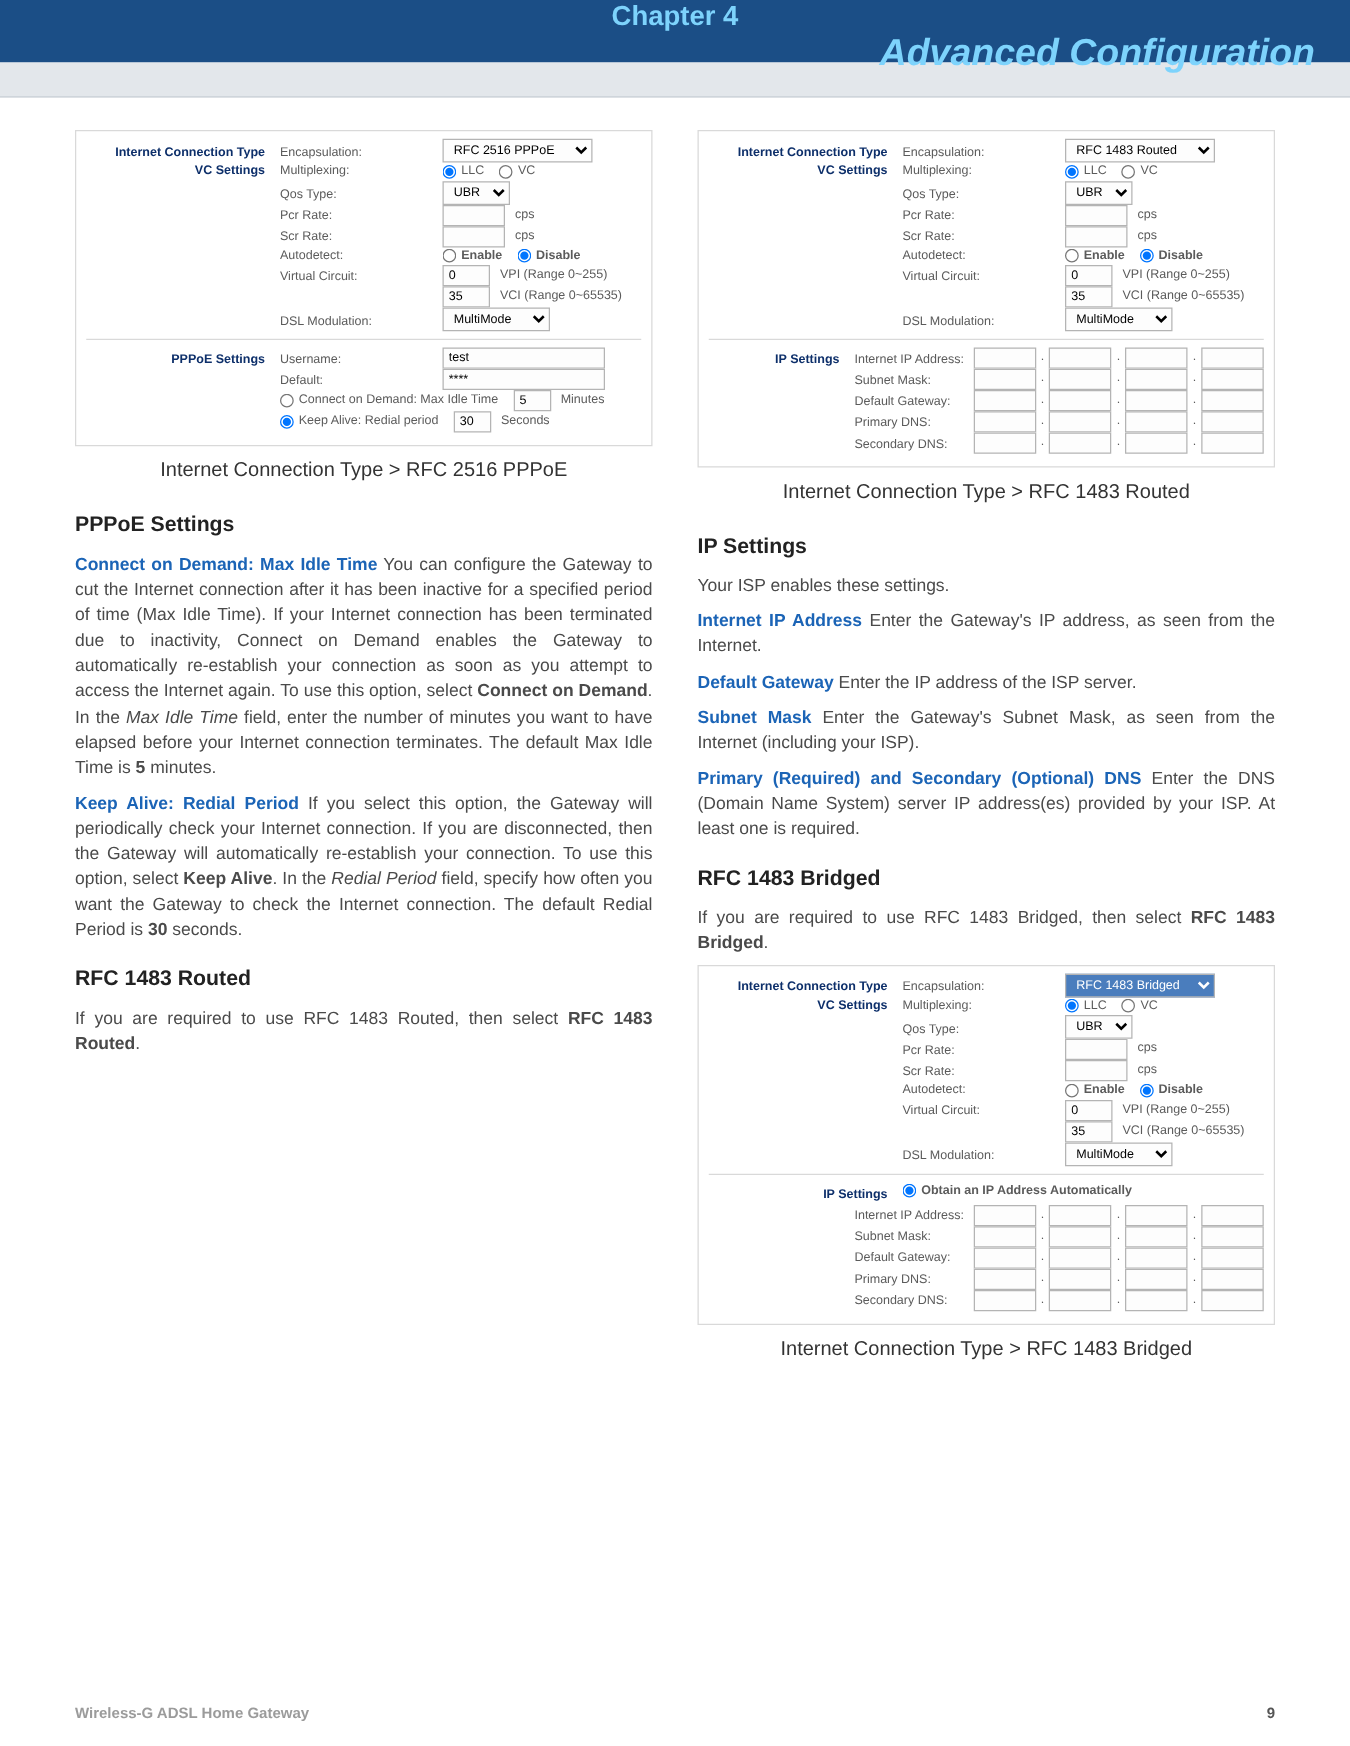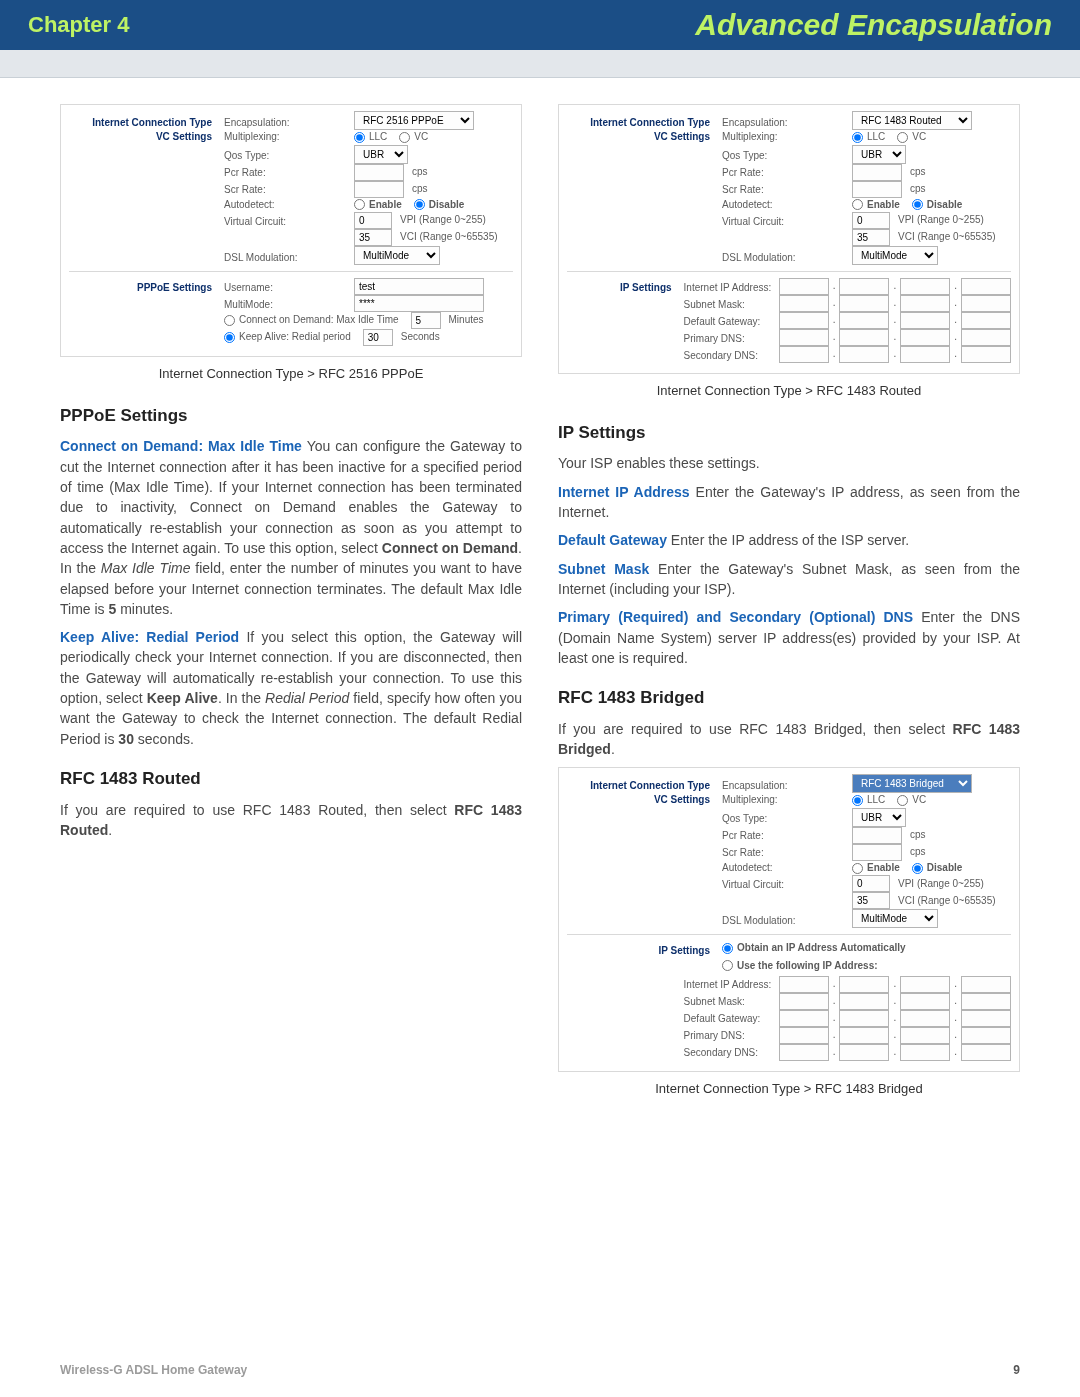--- a/index.html
+++ b/index.html
@@ -1,51 +1,51 @@
 <!DOCTYPE html>
 <html><head>
 <meta charset="utf-8">
 <style>
   * { box-sizing: border-box; }
   body { margin: 0; font-family: "Myriad Pro", "Segoe UI", Arial, sans-serif; background: #fff; color: #333; width: 1080px; }
   .page { width: 1080px; min-height: 1397px; position: relative; padding-bottom: 50px; }
-  .header { background: #1b4e86; color: #bef264; height: 50px; display: flex; align-items: center; padding: 0 28px; }
+  .header { background: #1b4e86; color: #7dd3fc; height: 50px; display: flex; align-items: center; padding: 0 28px; flex-direction: column; }
   .header-left { font-weight: 700; font-size: 22px; font-family: "Myriad Pro", Arial, sans-serif; }
   .header-right { margin-left: auto; font-weight: 700; font-size: 30px; font-style: italic; font-family: "Myriad Pro", Arial, sans-serif; }
   .subbar { height: 28px; background: #e3e7eb; border-bottom: 1px solid #c9d0d6; }
   .content { display: flex; gap: 36px; padding: 26px 60px 0 60px; }
   .col { flex: 1; min-width: 0; font-size: 14px; line-height: 1.45; color: #4a4a4a; }
   .fig { border: 1px solid #d9d9d9; padding: 6px 8px 10px 8px; margin-bottom: 8px; background: #fff; font-size: 10px; color: #5b5b5b; font-family: Verdana, Arial, sans-serif; }
   .fig .fig-row { display: flex; align-items: flex-end; margin: 0 0; }
   .fig .lab-col { width: 155px; text-align: right; font-weight: 700; color: #0d2f6a; padding-right: 12px; }
   .fig .name-col { width: 130px; font-weight: 400; }
   .fig .ctl-col { flex: 1; display: flex; align-items: center; gap: 4px; }
   .fig input[type=text], .fig select { font-family: Arial; font-size: 10px; border: 1px solid #b4b4b4; height: 17px; padding: 0 4px; background: #fdfdfd; }
   .fig input[type=text] { width: 50px; }
   .fig select { height: 19px; }
   .fig .unit { font-size: 10px; margin-left: 4px; }
   .fig .radio-wrap { display: inline-flex; align-items: center; gap: 2px; margin-right: 8px; }
   .fig hr { border: none; border-top: 1px solid #d9d9d9; margin: 6px 0; }
   .ip-row { display: flex; align-items: center; gap: 2px; }
   .ip-row input { width: 34px; text-align: center; }
-  .fig-caption { text-align: center; font-size: 13px; margin: 6px 0 20px 0; color: #333; }
+  .fig-caption { text-align: center; font-size: 16px; margin: 6px 0 20px 0; color: #333; }
   h3 { font-size: 17px; font-weight: 700; color: #222; margin: 18px 0 8px 0; font-family: "Myriad Pro", Arial, sans-serif; }
   .para { text-align: justify; margin: 8px 0; }
   .kw { color: #1b64b6; font-weight: 700; }
   .footer { position: absolute; bottom: 20px; left: 60px; right: 60px; display: flex; font-size: 12px; color: #9b9b9b; font-weight: 700; }
   .footer .pageno { margin-left: auto; color: #555; }
   input[type=radio] { margin: 0 2px 0 0; width: 11px; height: 11px; }
 </style>
 </head>
 <body>
 <div class="page">
 
 <div class="header">
   <div class="header-left">Chapter 4</div>
-  <div class="header-right">Advanced Encapsulation</div>
+  <div class="header-right">Advanced Configuration</div>
 </div>
 <div class="subbar"></div>
 
 <div class="content">
 
   <div class="col">
 
     <div class="fig">
       <div class="fig-row">
         <div class="lab-col">Internet Connection Type</div>
@@ -131,21 +131,21 @@
       <hr>
       <div class="fig-row">
             <div class="lab-col">PPPoE Settings</div>
             <div class="name-col">Username:</div>
             <div class="ctl-col">
               <input type="text" style="width: 130px;" value="test">
             </div>
           </div>
       <div class="fig-row">
             <div class="lab-col"></div>
-            <div class="name-col">MultiMode:</div>
+            <div class="name-col">Default:</div>
             <div class="ctl-col">
               <input type="text" style="width: 130px;" value="****">
             </div>
           </div>
       <div class="fig-row">
             <div class="lab-col"></div>
             <div class="ctl-col" style="flex:1">
               <span class="radio-wrap">
                 <input type="radio" style="">
                 <span>Connect on Demand: Max Idle Time</span>
@@ -384,27 +384,20 @@
       <hr>
       <div class="fig-row">
             <div class="lab-col">IP Settings</div>
             <div style="flex:1"><span class="radio-wrap">
                 <input type="radio" checked="" style="">
                 <b>Obtain an IP Address Automatically</b>
               </span></div>
           </div>
       <div class="fig-row">
             <div class="lab-col"></div>
-            <div style="flex:1"><span class="radio-wrap">
-                <input type="radio" style="">
-                <b>Use the following IP Address:</b>
-              </span></div>
-          </div>
-      <div class="fig-row">
-            <div class="lab-col"></div>
             <div class="name-col">Internet IP Address:</div>
             <div class="ctl-col ip-row"><input type="text" style="">.<input type="text" style="">.<input type="text" style="">.<input type="text" style=""></div>
           </div>
       <div class="fig-row">
             <div class="lab-col"></div>
             <div class="name-col">Subnet Mask:</div>
             <div class="ctl-col ip-row"><input type="text" style="">.<input type="text" style="">.<input type="text" style="">.<input type="text" style=""></div>
           </div>
       <div class="fig-row">
             <div class="lab-col"></div>

